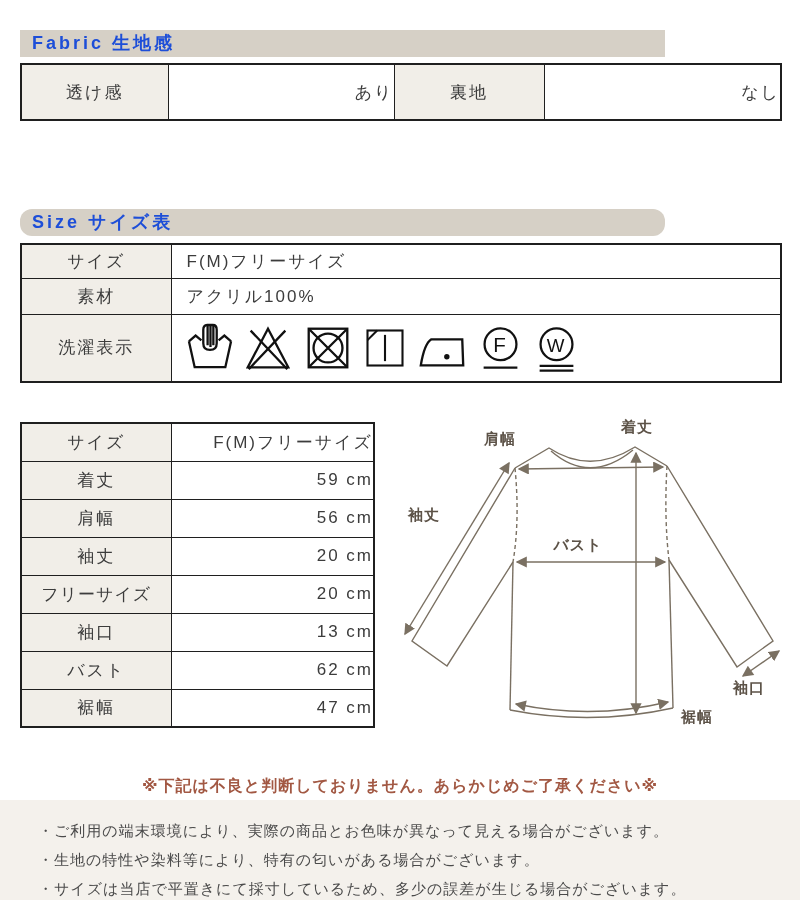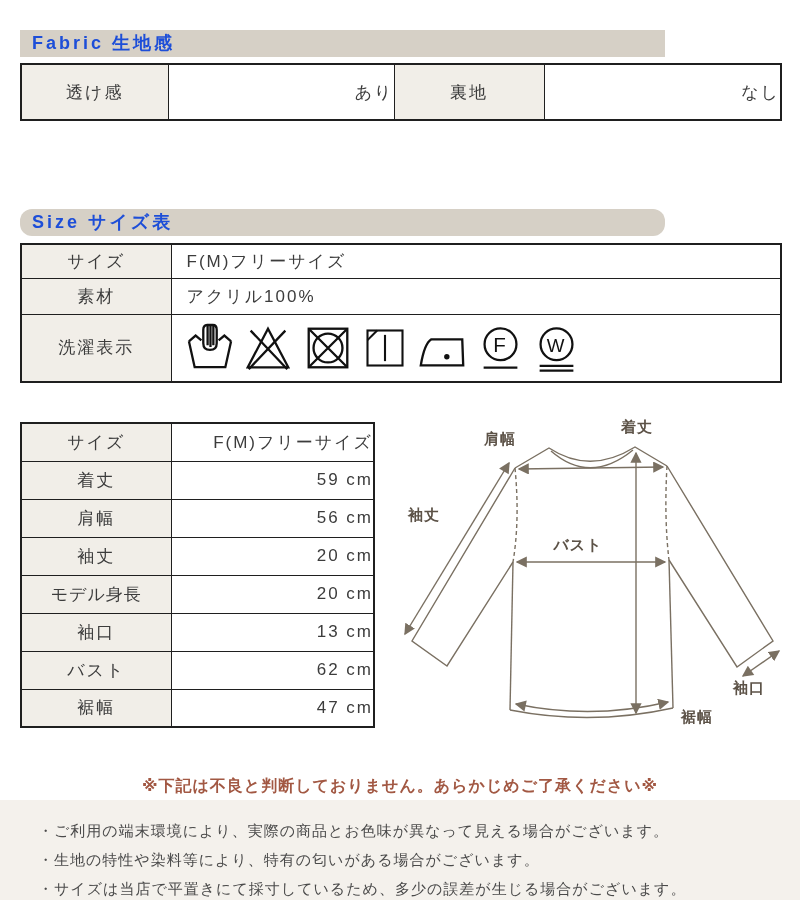--- a/index.html
+++ b/index.html
@@ -161,21 +161,21 @@
     </tr>
     <tr>
       <th>肩幅</th>
       <td>56 cm</td>
     </tr>
     <tr>
       <th>袖丈</th>
       <td>20 cm</td>
     </tr>
     <tr>
-      <th style="letter-spacing:1px;">モデル身長</th>
+      <th style="letter-spacing:1px;">フリーサイズ</th>
       <td>20 cm</td>
     </tr>
     <tr>
       <th>袖口</th>
       <td>13 cm</td>
     </tr>
     <tr>
       <th>バスト</th>
       <td>62 cm</td>
     </tr>

